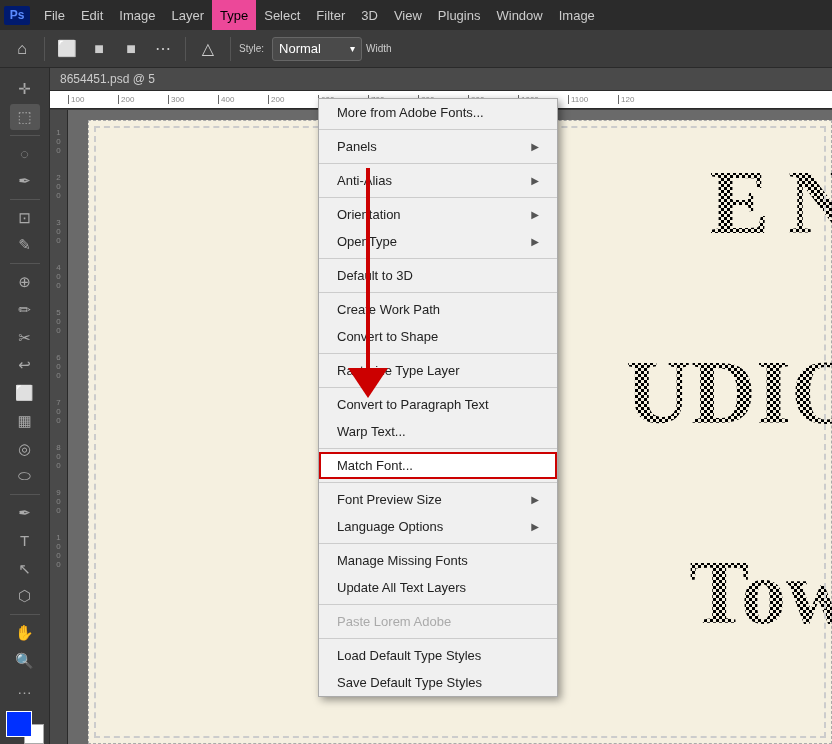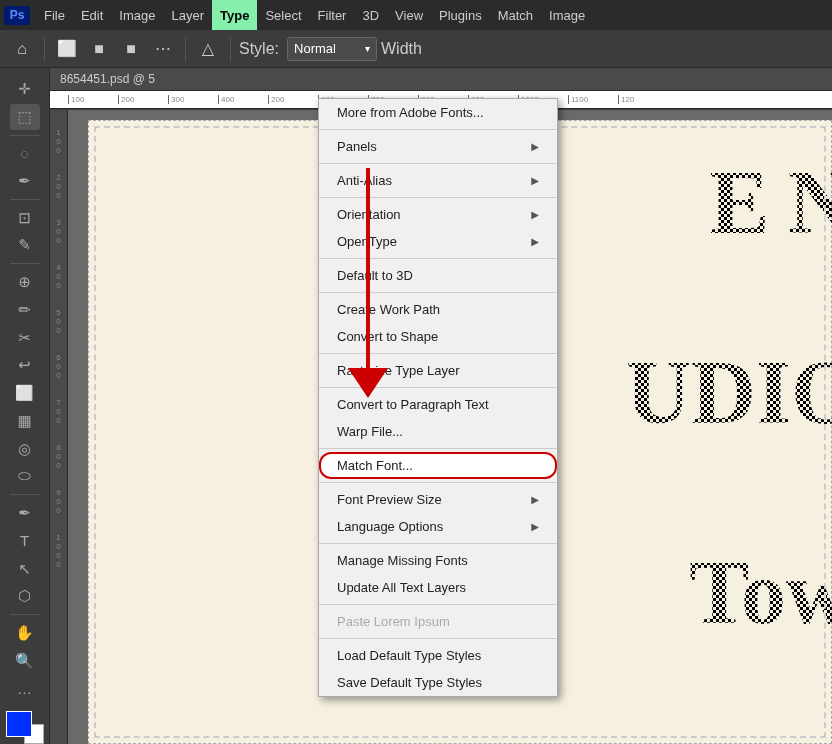--- a/index.html
+++ b/index.html
@@ -39,23 +39,22 @@
     .menubar-item {
       padding: 4px 8px;
       color: #ccc;
       cursor: pointer;
       font-size: 13px;
       height: 30px;
       display: flex;
       align-items: center;
     }
     .menubar-item.type-active {
-      background: #86efac;
+      background: #ec4899;
       color: #000;
-      font-weight: bold;
     }
 
     
     .toolbar {
       display: flex;
       align-items: center;
       background: #3c3c3c;
       height: 38px;
       padding: 0 8px;
       border-bottom: 1px solid #2a2a2a;
@@ -81,21 +80,21 @@
       padding: 2px 6px;
       color: #fff;
       font-size: 13px;
       height: 24px;
       min-width: 90px;
       cursor: pointer;
       gap: 8px;
     }
     .toolbar-label {
       color: #ccc;
-      font-size: 16px;
+      font-size: 10px;
       margin-right: 4px;
     }
     .toolbar-separator {
       width: 1px;
       height: 24px;
       background: #555;
       margin: 0 4px;
     }
 
     
@@ -295,21 +294,20 @@
       align-items: center;
       justify-content: space-between;
       font-size: 13px;
       white-space: nowrap;
     }
     .menu-item.match-font-highlighted {
       background: #fff;
       color: #222;
       outline: 2px solid #cc0000;
       outline-offset: -2px;
-      border-radius: 12px;
     }
     .menu-item.disabled {
       color: #aaa;
       cursor: default;
     }
     .menu-separator {
       height: 1px;
       background: #ccc;
       margin: 3px 0;
     }
@@ -342,21 +340,21 @@
   <div class="menubar-item">File</div>
   <div class="menubar-item">Edit</div>
   <div class="menubar-item">Image</div>
   <div class="menubar-item">Layer</div>
   <div class="menubar-item type-active">Type</div>
   <div class="menubar-item">Select</div>
   <div class="menubar-item">Filter</div>
   <div class="menubar-item">3D</div>
   <div class="menubar-item">View</div>
   <div class="menubar-item">Plugins</div>
-  <div class="menubar-item">Match</div>
+  <div class="menubar-item">Window</div>
   <div class="menubar-item">Image</div>
 </div>
 
 <div class="toolbar">
   <div class="toolbar-btn">⌂</div>
   <div class="toolbar-separator"></div>
   <div class="toolbar-btn">⬜</div>
   <div class="toolbar-btn">■</div>
   <div class="toolbar-btn">■</div>
   <div class="toolbar-btn">⋯</div>
@@ -508,21 +506,21 @@
         <span>Rasterize Type Layer</span>
       </div>
 
       <div class="menu-separator"></div>
 
       <div class="menu-item">
         <span>Convert to Paragraph Text</span>
       </div>
 
       <div class="menu-item">
-        <span>Warp File...</span>
+        <span>Warp Text...</span>
       </div>
 
       <div class="menu-separator"></div>
 
       <div class="menu-item match-font-highlighted">
         <span>Match Font...</span>
       </div>
 
       <div class="menu-separator"></div>
 
@@ -542,21 +540,21 @@
         <span>Manage Missing Fonts</span>
       </div>
 
       <div class="menu-item">
         <span>Update All Text Layers</span>
       </div>
 
       <div class="menu-separator"></div>
 
       <div class="menu-item disabled">
-        <span>Paste Lorem Ipsum</span>
+        <span>Paste Lorem Adobe</span>
       </div>
 
       <div class="menu-separator"></div>
 
       <div class="menu-item">
         <span>Load Default Type Styles</span>
       </div>
 
       <div class="menu-item">
         <span>Save Default Type Styles</span>

